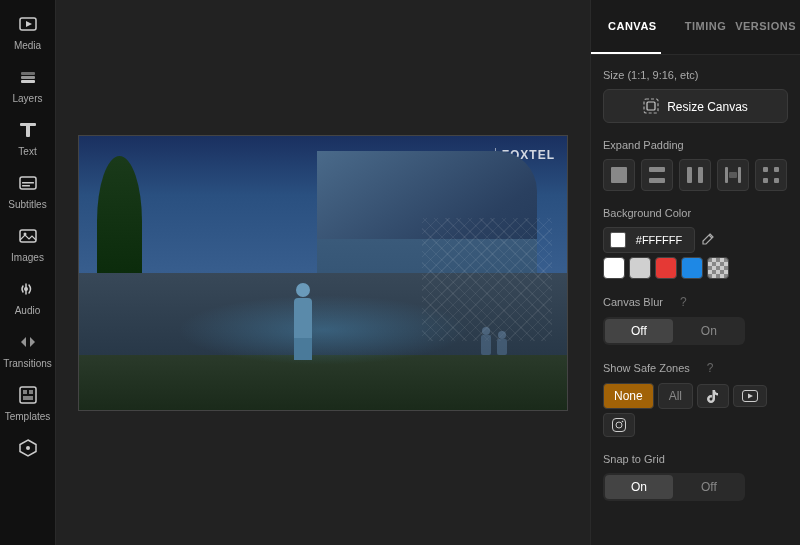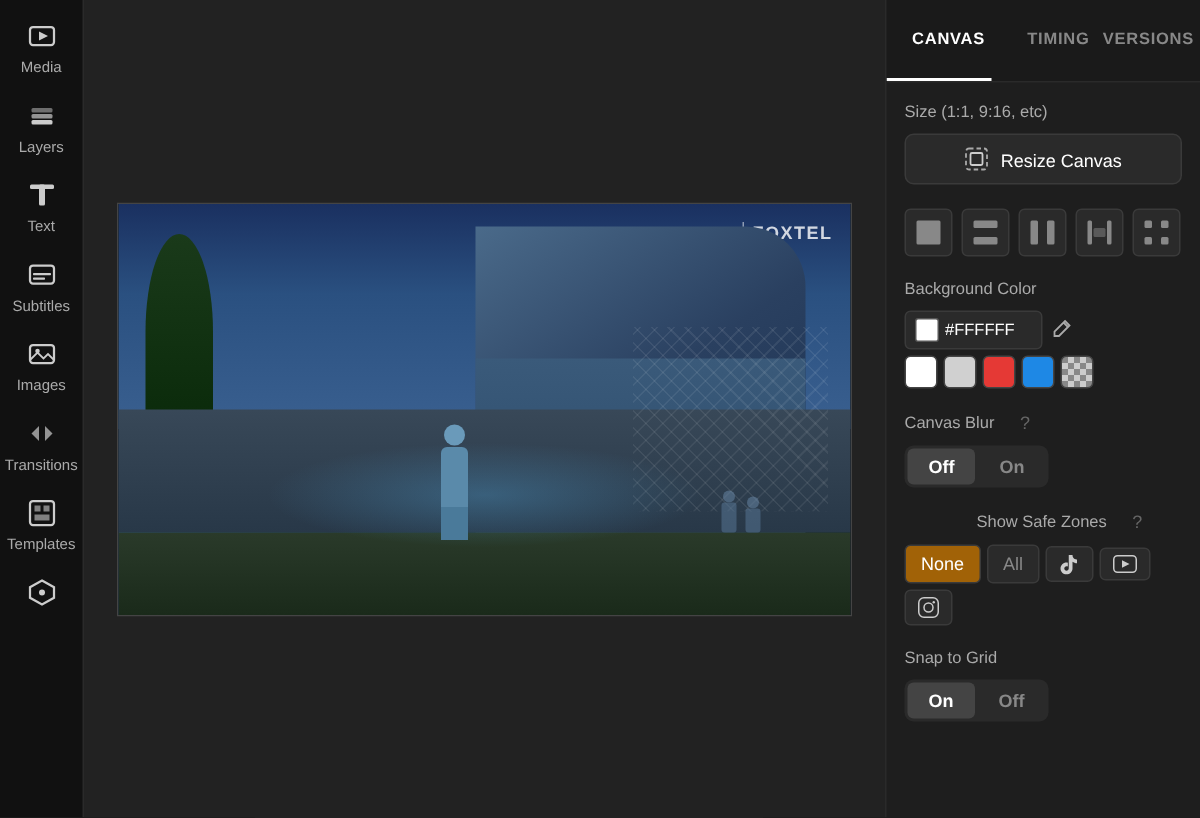--- a/index.html
+++ b/index.html
@@ -208,20 +208,21 @@
       border-radius: 2px;
       border: 1px solid #555;
     }
     .color-hex {
       font-size: 11px;
       color: #fff;
       background: none;
       border: none;
       width: 58px;
       outline: none;
+      text-align: center;
     }
     .eyedropper-btn {
       background: none;
       border: none;
       color: #aaa;
       cursor: pointer;
       font-size: 14px;
       padding: 0;
     }
     .color-swatches {
@@ -250,24 +251,24 @@
     
     .toggle-group {
       display: flex;
       background: #2a2a2a;
       border-radius: 6px;
       padding: 2px;
       width: fit-content;
       gap: 2px;
     }
     .toggle-btn {
-      padding: 5px 14px;
+      padding: 5px 26px;
       border-radius: 4px;
       font-size: 12px;
-      font-weight: 700;
+      font-weight: 400;
       cursor: pointer;
       border: none;
       background: transparent;
       color: #888;
     }
     .toggle-btn.active {
       background: #444;
       color: #fff;
     }
 
@@ -368,20 +369,29 @@
   </div>
   <div class="sidebar-item">
     <span class="s-icon">
       <svg width="20" height="20" viewBox="0 0 20 20" fill="none">
         <rect x="2" y="4" width="16" height="12" rx="2" stroke="#ccc" stroke-width="1.5" fill="none"></rect>
         <circle cx="7" cy="8" r="1.5" fill="#ccc"></circle>
         <path d="M2 14 L7 9 L11 13 L14 10 L18 14" stroke="#ccc" stroke-width="1.2" fill="none"></path>
       </svg>
     </span>
     <span class="s-label">Images</span>
+  </div>
+  <div class="sidebar-item">
+    <span class="s-icon">
+      <svg width="20" height="20" viewBox="0 0 20 20" fill="none">
+        <path d="M8 5 L8 15 M5 7 Q3 10 5 13 M11 6 Q14 10 11 14" stroke="#ccc" stroke-width="1.5" stroke-linecap="round" fill="none"></path>
+        <circle cx="8" cy="10" r="2" fill="#ccc"></circle>
+      </svg>
+    </span>
+    <span class="s-label">Audio</span>
   </div>
   <div class="sidebar-item">
     <span class="s-icon">
       <svg width="20" height="20" viewBox="0 0 20 20" fill="none">
         <path d="M3 10 L8 5 L8 15 Z" fill="#ccc" opacity="0.7"></path>
         <path d="M17 10 L12 5 L12 15 Z" fill="#ccc" opacity="0.7"></path>
       </svg>
     </span>
     <span class="s-label">Transitions</span>
   </div>
@@ -469,20 +479,21 @@
       <button class="resize-canvas-btn">
         <svg width="16" height="16" viewBox="0 0 16 16" fill="none">
           <rect x="1" y="1" width="14" height="14" rx="2" stroke="#aaa" stroke-width="1.2" stroke-dasharray="3 2" fill="none"></rect>
           <rect x="4" y="4" width="8" height="8" rx="1" stroke="#ccc" stroke-width="1.2" fill="none"></rect>
         </svg>
         <span>Resize Canvas</span>
       </button>
     </div>
 
     <div class="panel-section">
+      <div class="section-label">Expand Padding</div>
       <div class="padding-options">
 
         <div class="padding-option">
           <svg width="18" height="18" viewBox="0 0 18 18" fill="none">
             <rect x="1" y="1" width="16" height="16" rx="1" fill="#888"></rect>
           </svg>
         </div>
 
         <div class="padding-option">
           <svg width="18" height="18" viewBox="0 0 18 18" fill="none">
@@ -546,21 +557,21 @@
         <span class="help-icon">?</span>
       </div>
       <div class="toggle-group">
         <button class="toggle-btn active">Off</button>
         <button class="toggle-btn">On</button>
       </div>
     </div>
 
     <div class="panel-section">
       <div class="section-title-row">
-        <span class="section-label" style="margin-bottom:0;margin-left:48px;">Show Safe Zones</span>
+        <span class="section-label" style="margin-bottom:0;">Show Safe Zones</span>
         <span class="help-icon">?</span>
       </div>
       <div class="safe-zones-row">
         <button class="safe-btn active">None</button>
         <button class="safe-btn">All</button>
 
         <button class="platform-btn" title="TikTok">
           <svg width="14" height="14" viewBox="0 0 14 14" fill="none">
             <path d="M9 1 C9 3.5 11 4 12 4 L12 6.5 C10.8 6.5 9.8 6.1 9 5.5 L9 10 C9 12.2 7.2 14 5 14 C2.8 14 1 12.2 1 10 C1 7.8 2.8 6 5 6 C5.3 6 5.6 6 5.9 6.1 L5.9 8.7 C5.6 8.6 5.3 8.5 5 8.5 C4.2 8.5 3.5 9.2 3.5 10 C3.5 10.8 4.2 11.5 5 11.5 C5.8 11.5 6.5 10.8 6.5 10 L6.5 1 Z" fill="#ccc"></path>
           </svg>

